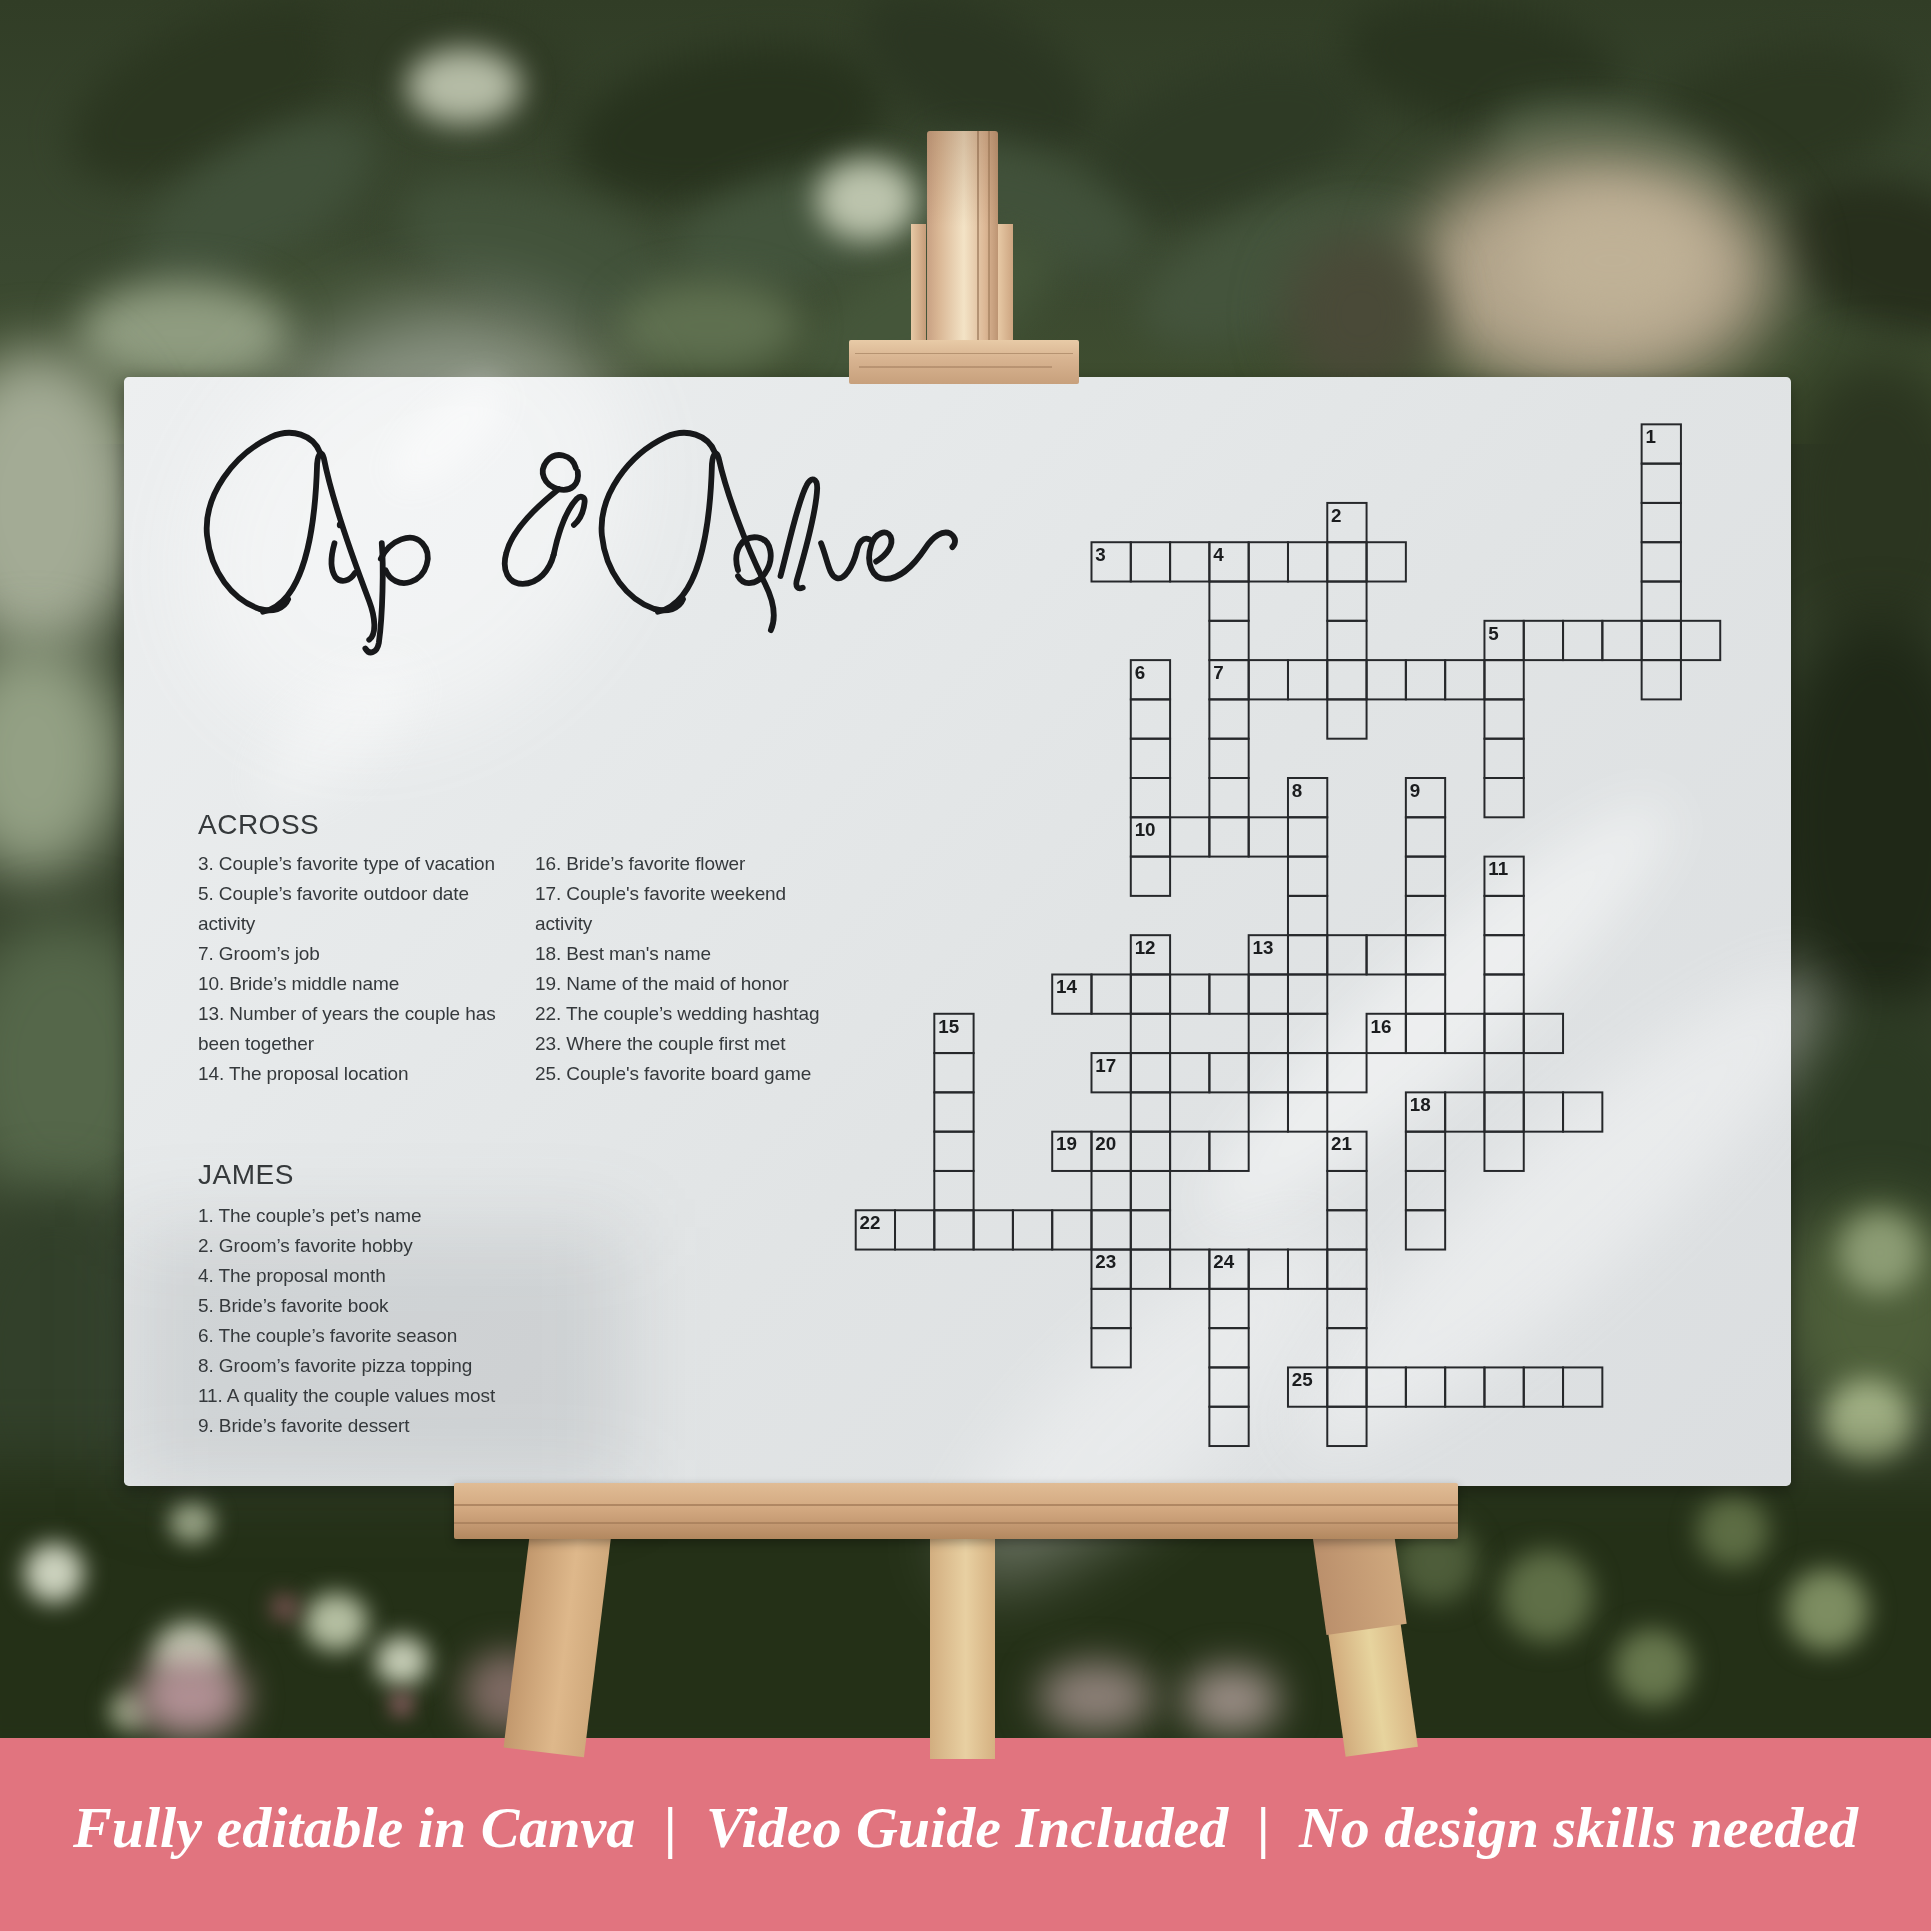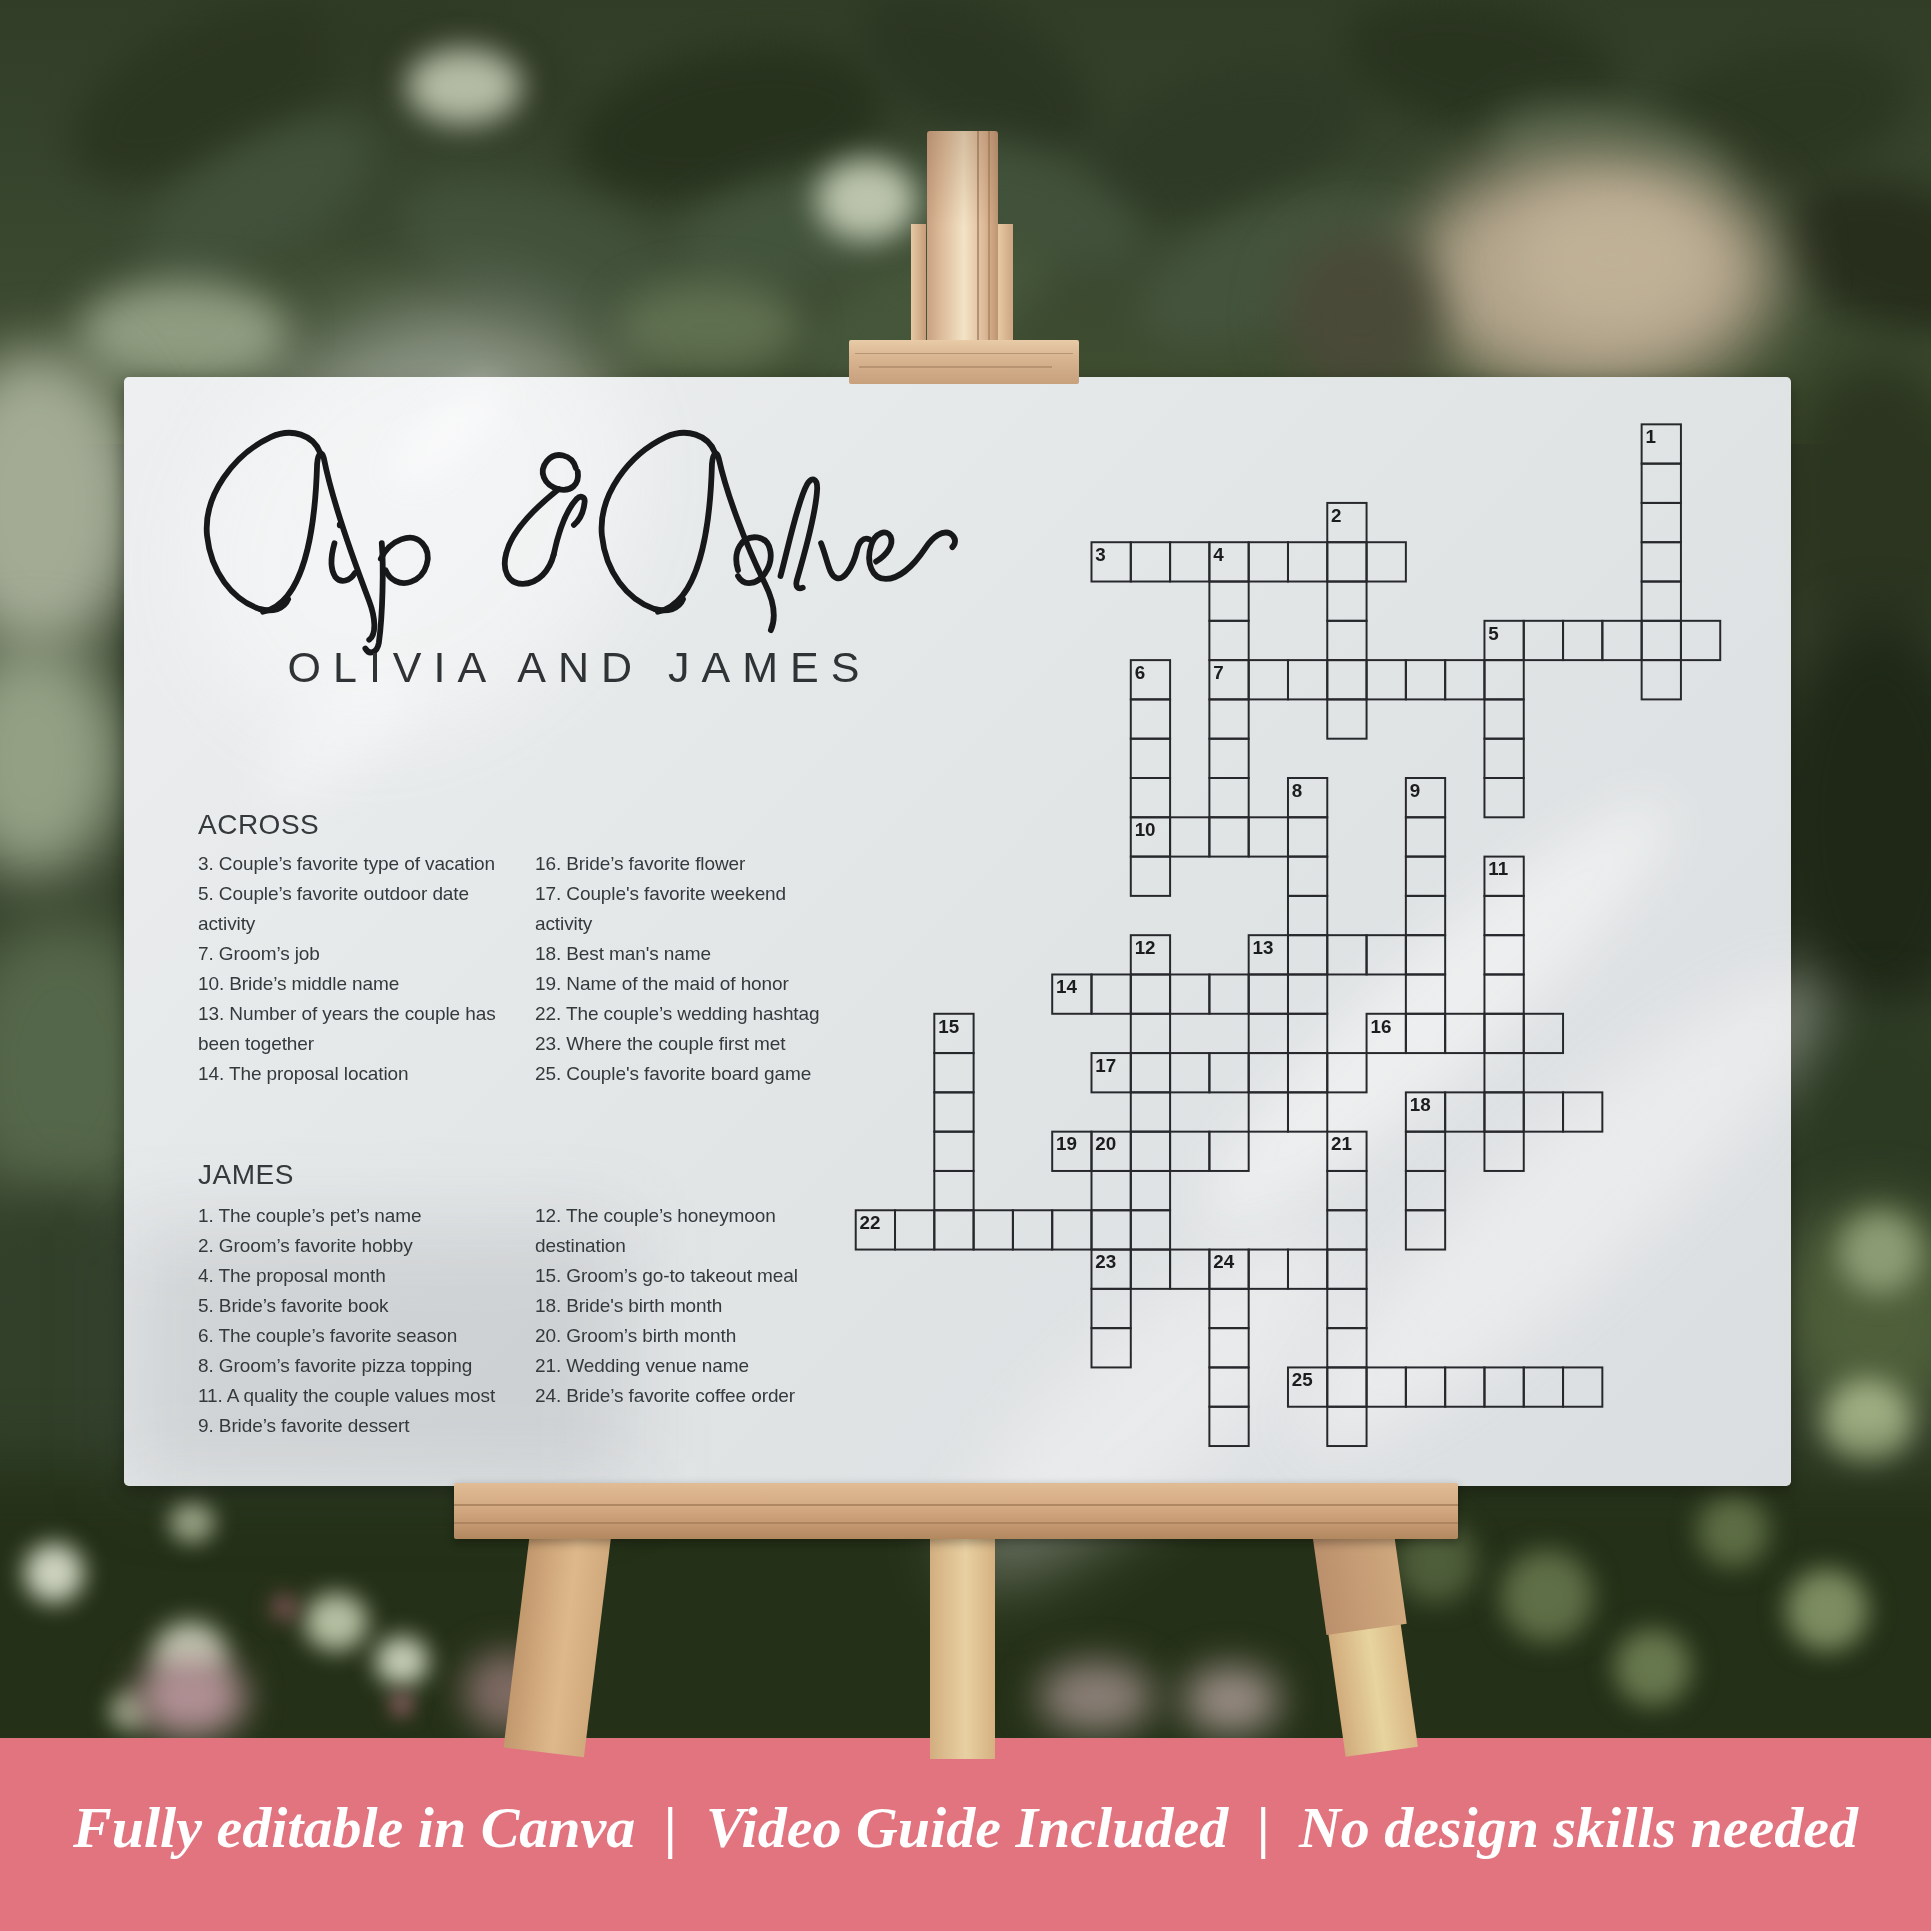--- a/index.html
+++ b/index.html
@@ -120,34 +120,32 @@
     <path d="M 450,116 C 430,132 402,158 396,182 C 391,200 398,214 413,214 C 429,214 441,200 445,184"></path>
     <path d="M 445,184 C 449,165 456,140 469,126 C 473,122 478,124 477,130 C 476,139 472,148 466,153"></path>
     <path d="M 612,78 C 605,60 583,52 561,62 C 523,80 491,122 495,164 C 499,202 521,230 549,240 C 563,244 575,240 579,230"></path>
     <path d="M 553,243 C 595,234 607,160 609,90 C 610,78 614,76 616,84 C 624,120 644,174 664,214 C 672,230 676,248 670,262"></path>
     <path d="M 636,200 C 630,180 640,164 656,166 C 671,168 674,188 664,203 C 656,215 642,217 636,206"></path>
     <path d="M 680,206 C 688,176 698,128 707,112 C 712,102 718,105 718,115 C 717,140 704,186 697,210 C 695,217 698,220 703,218"></path>
     <path d="M 722,172 C 729,190 730,205 738,208 C 746,211 755,196 759,180 C 761,171 766,165 772,168"></path>
     <path d="M 779,191 C 789,185 798,174 794,165 C 790,157 778,161 774,174 C 768,192 775,209 789,209 C 803,209 818,195 830,177 C 838,165 848,158 856,162 C 862,166 862,172 858,176"></path>
   </svg>
 
-  <div id="names">OLIVIA AND JAMES</div>
 
 
   <div class="hdr" style="left:74px;top:432px;">ACROSS</div>
 
   <div class="clues" style="left:74px;top:472px;">3. Couple’s favorite type of vacation<br>5. Couple’s favorite outdoor date<br>activity<br>7. Groom’s job<br>10. Bride’s middle name<br>13. Number of years the couple has<br>been together<br>14. The proposal location</div>
 
   <div class="clues" style="left:411px;top:472px;">16. Bride’s favorite flower<br>17. Couple's favorite weekend<br>activity<br>18. Best man's name<br>19. Name of the maid of honor<br>22. The couple’s wedding hashtag<br>23. Where the couple first met<br>25. Couple's favorite board game</div>
 
   <div class="hdr" style="left:74px;top:782px;">JAMES</div>
 
   <div class="clues" style="left:74px;top:824px;">1. The couple’s pet’s name<br>2. Groom’s favorite hobby<br>4. The proposal month<br>5. Bride’s favorite book<br>6. The couple’s favorite season<br>8. Groom’s favorite pizza topping<br>11. A quality the couple values most<br>9. Bride’s favorite dessert</div>
 
-  <div class="clues" style="left:411px;top:824px;">12. The couple’s honeymoon<br>destination<br>15. Groom’s go-to takeout meal<br>18. Bride's birth month<br>20. Groom’s birth month<br>21. Wedding venue name<br>24. Bride’s favorite coffee order</div>
 </div>
 
 <svg id="gridsvg" width="1931" height="1931" viewBox="0 0 2000 2000">
 <rect x="886.3" y="1253.5" width="40.7" height="40.7"></rect>
 <rect x="927.0" y="1253.5" width="40.7" height="40.7"></rect>
 <rect x="967.7" y="1050.0" width="40.7" height="40.7"></rect>
 <rect x="967.7" y="1090.7" width="40.7" height="40.7"></rect>
 <rect x="967.7" y="1131.4" width="40.7" height="40.7"></rect>
 <rect x="967.7" y="1172.1" width="40.7" height="40.7"></rect>
 <rect x="967.7" y="1212.8" width="40.7" height="40.7"></rect>

